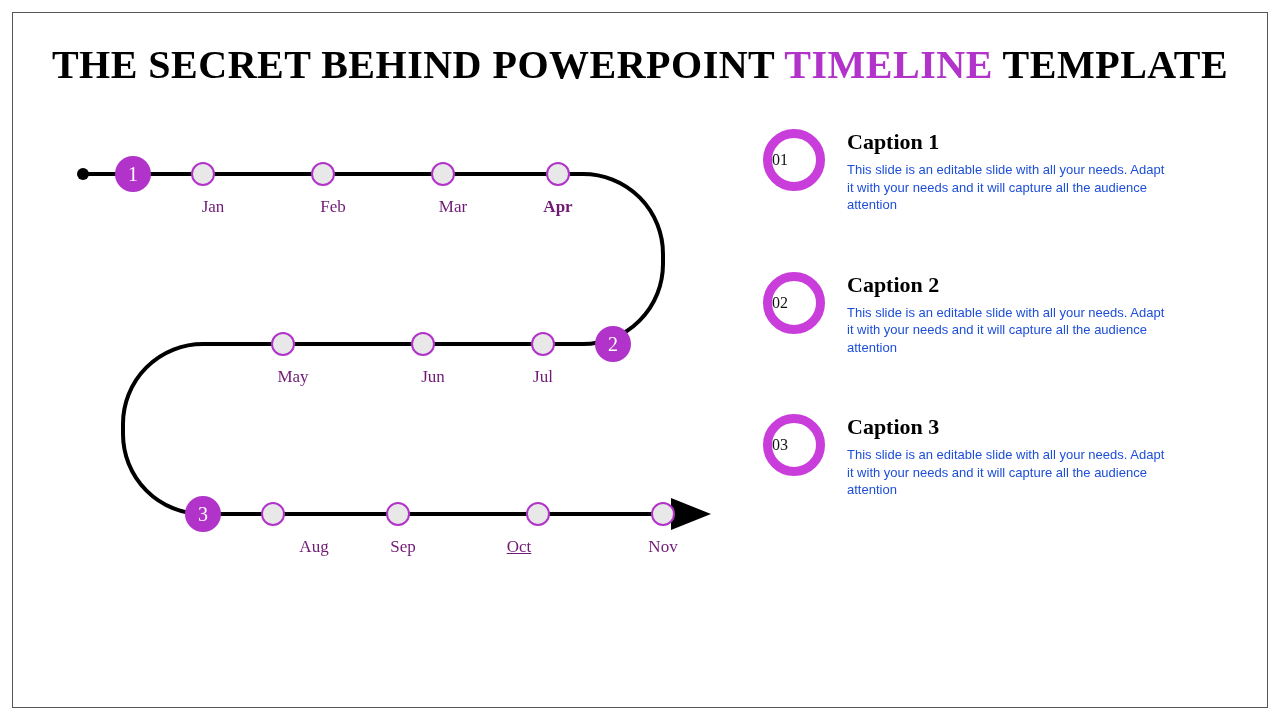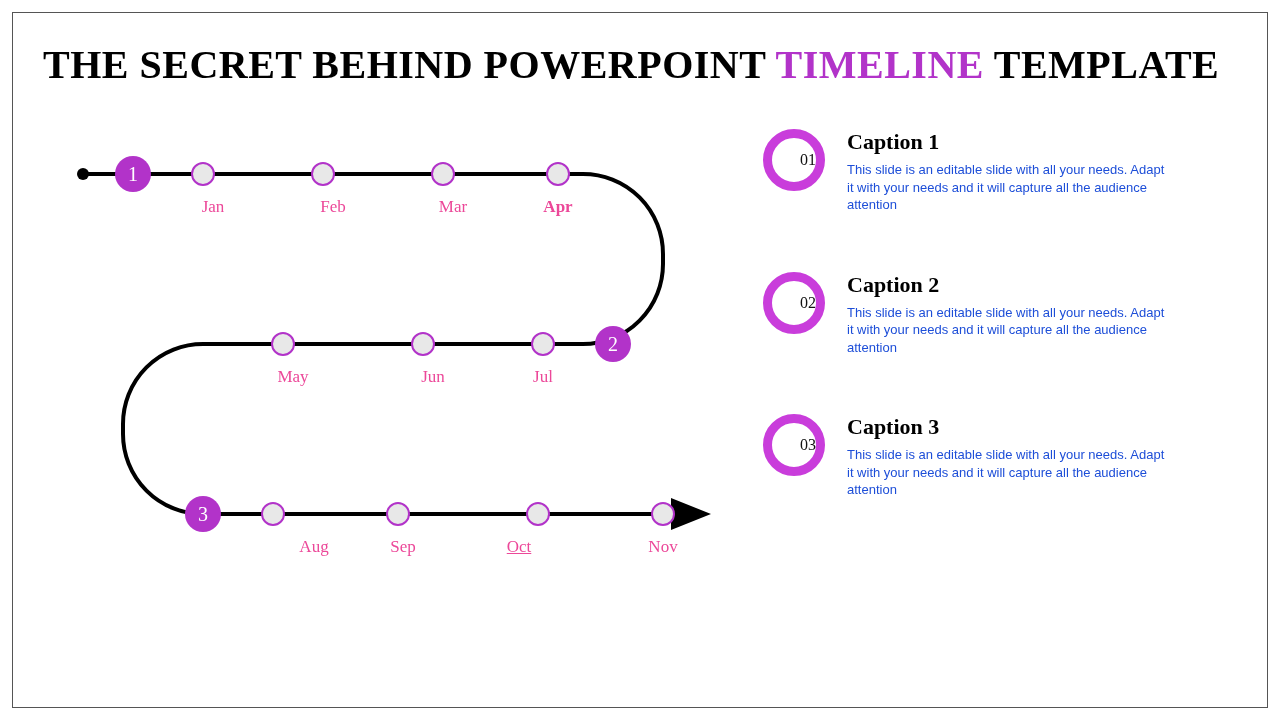--- a/index.html
+++ b/index.html
@@ -10,20 +10,21 @@
     background: #fff;
     position: relative;
   }
   .frame {
     position: absolute;
     left: 12px; top: 12px; right: 12px; bottom: 12px;
     border: 1px solid #555;
     padding: 20px 30px;
   }
   .title {
+    text-align: center;
     font-size: 40px;
     font-weight: bold;
     letter-spacing: 0.5px;
     line-height: 1.2;
     margin-top: 8px;
     margin-bottom: 30px;
     font-family: Georgia, serif;
   }
   .title .accent { color: #b233c9; }
   .content {
@@ -60,41 +61,41 @@
     justify-content: center;
     font-family: Georgia, serif;
     font-size: 20px;
     font-weight: normal;
   }
   .month-label {
     position: absolute;
     transform: translate(-50%, 0);
     font-family: Georgia, serif;
     font-size: 17px;
-    color: #ec4899;
+    color: #701a75;
   }
   .captions {
     flex: 1;
     display: flex;
     flex-direction: column;
     gap: 58px;
     padding-top: 10px;
   }
   .caption-row {
     display: flex;
     align-items: flex-start;
     gap: 22px;
   }
   .caption-ring {
     width: 62px; height: 62px;
     border-radius: 50%;
     border: 9px solid #c93ddb;
     display: flex;
     align-items: center;
-    justify-content: flex-end;
+    justify-content: flex-start;
     font-family: Georgia, serif;
     font-size: 16px;
     color: #111;
     flex-shrink: 0;
     background: #fff;
   }
   .caption-text h3 {
     font-family: Georgia, serif;
     font-size: 22px;
     font-weight: bold;

